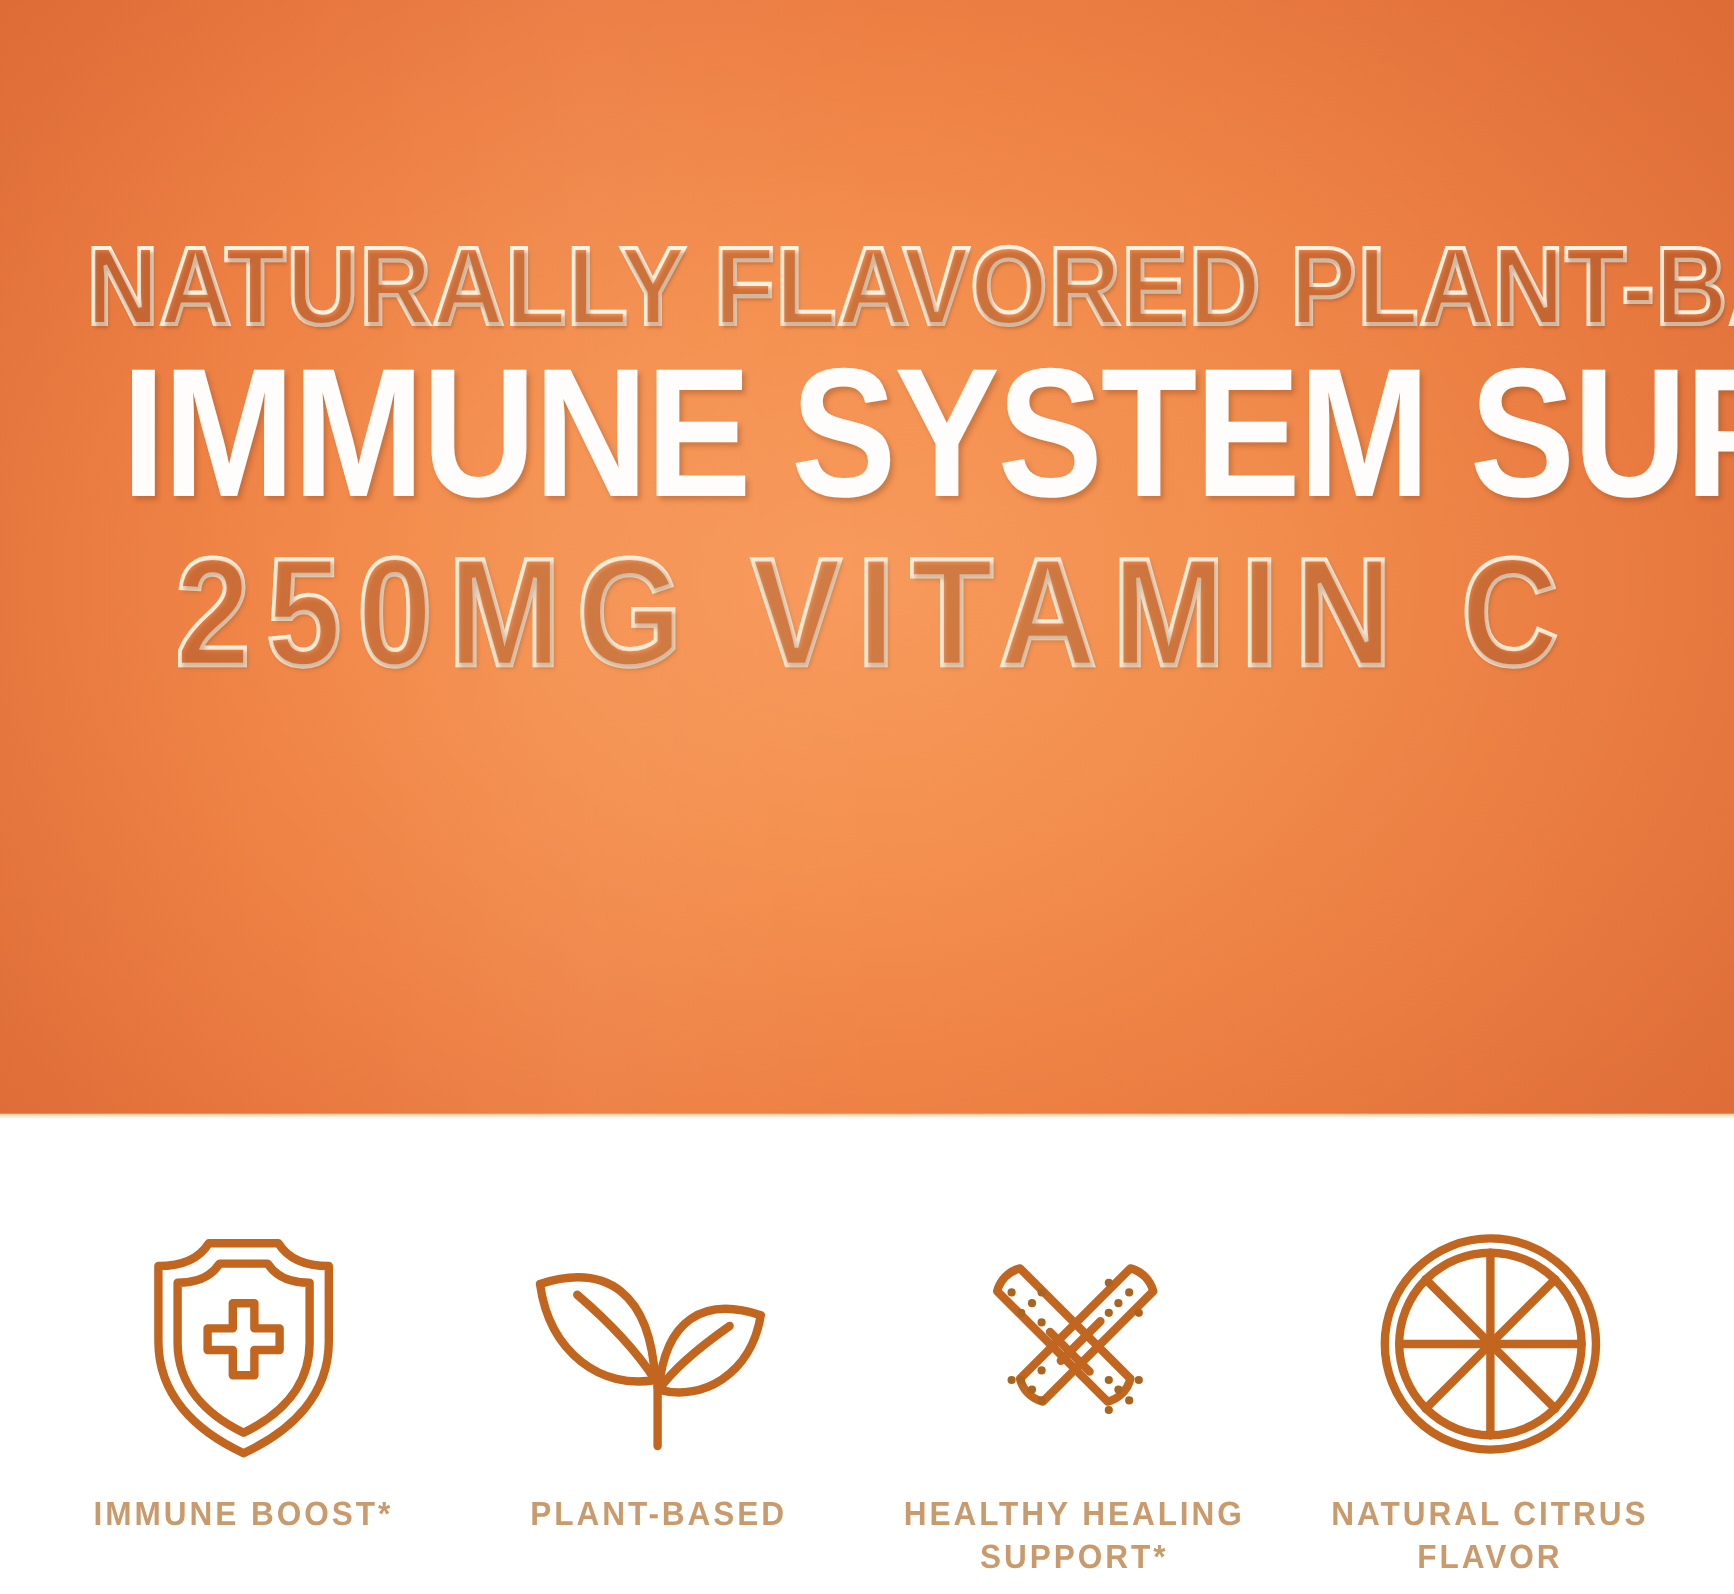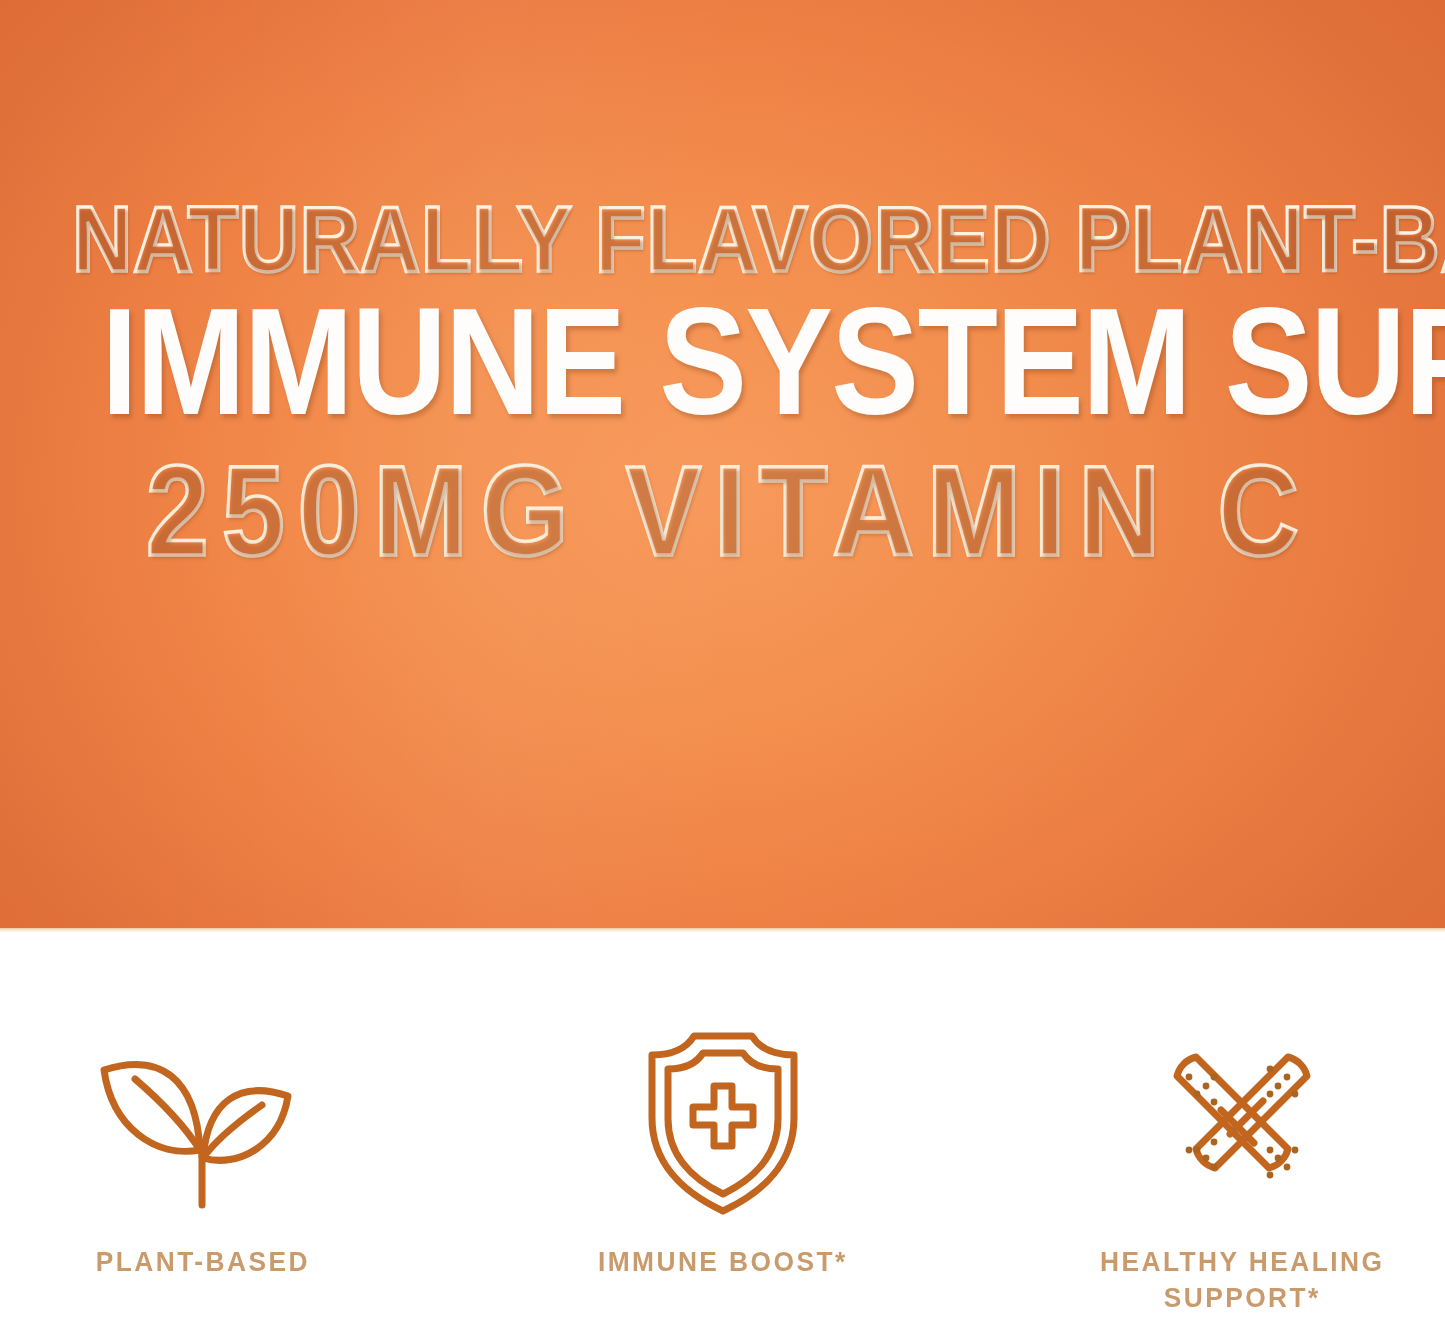--- a/index.html
+++ b/index.html
@@ -171,53 +171,53 @@
   <div class="headline-block">
     <span class="line-sub-top">NATURALLY FLAVORED PLANT-BASED</span>
     <span class="line-main">IMMUNE SYSTEM SUPPORT</span>
     <span class="line-sub-bottom">250MG VITAMIN C</span>
   </div>
 
   <div class="benefits">
 
     <div class="benefit">
       <div class="benefit-icon">
-        <svg width="226" height="196" viewBox="0 0 226 196" fill="none" stroke="#c2651e" stroke-width="7" stroke-linecap="round" stroke-linejoin="round">
-
-          <path d="M110 128 C66 136 22 106 14 48 C70 30 106 56 110 128 Z"></path>
-          <path d="M45 57 C66 75 92 100 110 128"></path>
-
-          <path d="M113 136 C148 146 190 124 198 74 C150 58 118 78 113 136 Z"></path>
-          <path d="M172 83 C152 97 128 115 113 136"></path>
-
-          <path d="M112 183 L112 134 C112 129 111 129 110 128"></path>
-          <path d="M112 134 C113 130 113 139 114 136"></path>
-        </svg>
-      </div>
-      <div class="benefit-label">PLANT-BASED</div>
-    </div>
-
-    <div class="benefit">
-      <div class="benefit-icon">
         <svg width="162" height="196" viewBox="0 0 162 196" fill="none" stroke="#c2651e" stroke-width="7" stroke-linecap="round" stroke-linejoin="round">
           <path d="M10 33 C30 33 44 27 52 14 L110 14 C118 27 132 33 152 33
                    L152 96 C152 140 122 170 81 189
                    C40 170 10 140 10 96 Z"></path>
           <path d="M26 47 C42 47 54 42 61 31 L101 31 C108 42 120 47 136 47
                    L136 97 C136 133 112 157 81 172
                    C50 157 26 133 26 97 Z"></path>
           <path d="M72 64 L90 64 L90 85 L111 85 L111 103 L90 103
                    L90 124 L72 124 L72 103 L51 103 L51 85 L72 85 Z"></path>
         </svg>
       </div>
       <div class="benefit-label">IMMUNE BOOST*</div>
     </div>
 
     <div class="benefit">
       <div class="benefit-icon">
+        <svg width="226" height="196" viewBox="0 0 226 196" fill="none" stroke="#c2651e" stroke-width="7" stroke-linecap="round" stroke-linejoin="round">
+
+          <path d="M110 128 C66 136 22 106 14 48 C70 30 106 56 110 128 Z"></path>
+          <path d="M45 57 C66 75 92 100 110 128"></path>
+
+          <path d="M113 136 C148 146 190 124 198 74 C150 58 118 78 113 136 Z"></path>
+          <path d="M172 83 C152 97 128 115 113 136"></path>
+
+          <path d="M112 183 L112 134 C112 129 111 129 110 128"></path>
+          <path d="M112 134 C113 130 113 139 114 136"></path>
+        </svg>
+      </div>
+      <div class="benefit-label">PLANT-BASED</div>
+    </div>
+
+    <div class="benefit">
+      <div class="benefit-icon">
         <svg width="200" height="196" viewBox="0 0 200 196" fill="none" stroke="#c2651e" stroke-width="7" stroke-linecap="round" stroke-linejoin="round">
 
           <path d="M35 54 A26 26 0 0 1 54 35 L146 127 A26 26 0 0 1 127 146 Z"></path>
 
           <path d="M146 35 A26 26 0 0 1 165 54 L73 146 A26 26 0 0 1 54 127 Z"></path>
 
           <path d="M79 88 L112 121"></path>
           <path d="M121 79 L88 112"></path>
 
           <g fill="#a9651f" stroke="none">
@@ -244,15 +244,29 @@
             <circle cx="136" cy="136" r="3.4"></circle>
             <circle cx="128" cy="153" r="3.4"></circle>
             <circle cx="153" cy="128" r="3.4"></circle>
           </g>
         </svg>
       </div>
       <div class="benefit-label">HEALTHY HEALING
 SUPPORT*</div>
     </div>
 
+    <div class="benefit">
+      <div class="benefit-icon">
+        <svg width="196" height="196" viewBox="0 0 196 196" fill="none" stroke="#c2651e" stroke-width="7" stroke-linecap="round" stroke-linejoin="round">
+          <circle cx="98" cy="98" r="88"></circle>
+          <circle cx="98" cy="98" r="76"></circle>
+          <path d="M98 22 L98 174"></path>
+          <path d="M22 98 L174 98"></path>
+          <path d="M44 44 L152 152"></path>
+          <path d="M152 44 L44 152"></path>
+        </svg>
+      </div>
+      <div class="benefit-label">NATURAL CITRUS
+FLAVOR</div>
+    </div>
 
   </div>
 </div>
 
 </body></html>

